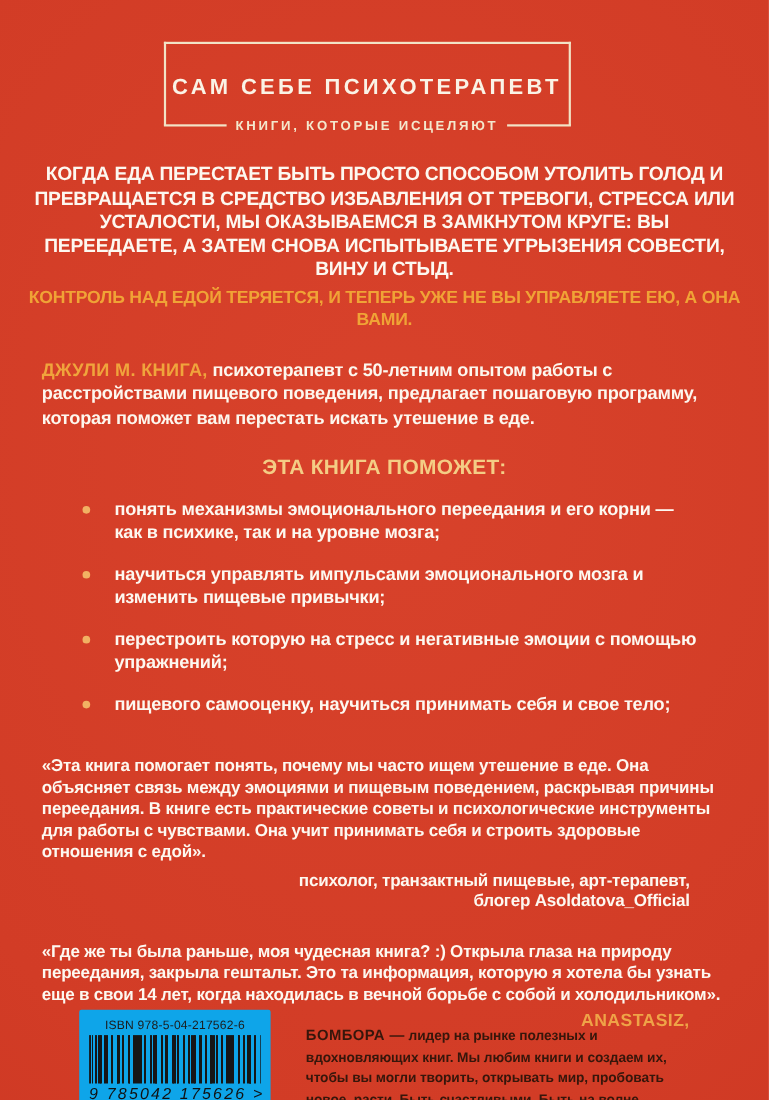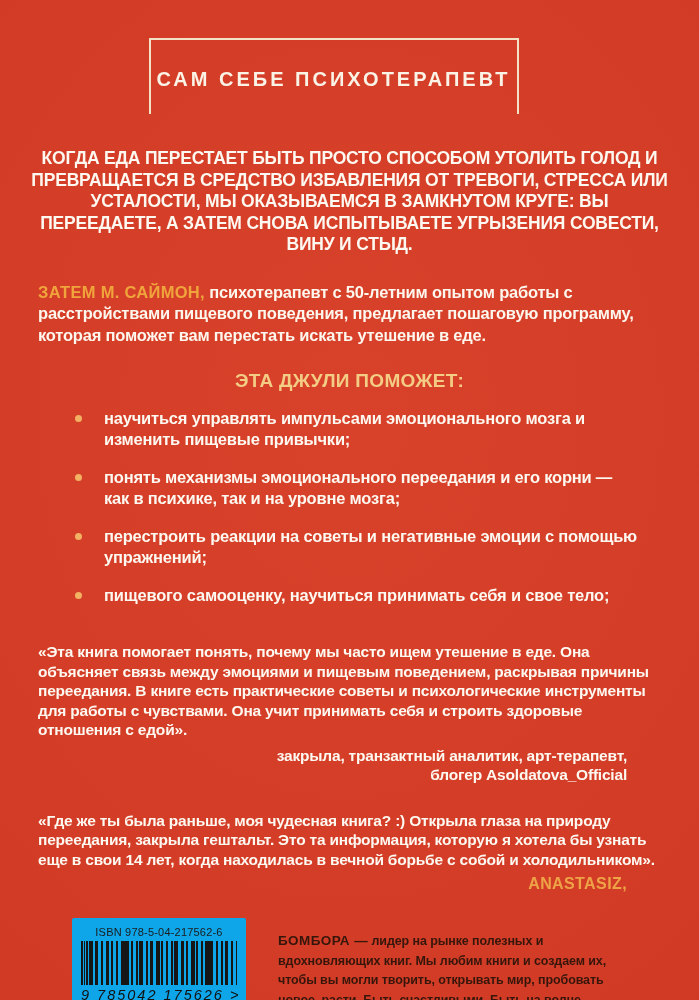--- a/index.html
+++ b/index.html
@@ -125,50 +125,56 @@
   }
   .publisher-desc-lead { font-size: 13.5px; letter-spacing: 0.4px; }
 </style>
 </head>
 <body>
 
 <div class="cover">
 
   <div class="series-box">
     <div class="series-title">САМ СЕБЕ ПСИХОТЕРАПЕВТ</div>
+    <div class="series-tagline-row">
+      <span class="rule"></span>
+      <span class="series-tagline">КНИГИ, КОТОРЫЕ ИСЦЕЛЯЮТ</span>
+      <span class="rule"></span>
+    </div>
   </div>
 
   <div class="intro-text">КОГДА ЕДА ПЕРЕСТАЕТ БЫТЬ ПРОСТО СПОСОБОМ УТОЛИТЬ ГОЛОД И ПРЕВРАЩАЕТСЯ В СРЕДСТВО ИЗБАВЛЕНИЯ ОТ ТРЕВОГИ, СТРЕССА ИЛИ УСТАЛОСТИ, МЫ ОКАЗЫВАЕМСЯ В ЗАМКНУТОМ КРУГЕ: ВЫ ПЕРЕЕДАЕТЕ, А ЗАТЕМ СНОВА ИСПЫТЫВАЕТЕ УГРЫЗЕНИЯ СОВЕСТИ, ВИНУ И СТЫД.</div>
+  <div class="intro-accent">КОНТРОЛЬ НАД ЕДОЙ ТЕРЯЕТСЯ, И ТЕПЕРЬ УЖЕ НЕ ВЫ УПРАВЛЯЕТЕ ЕЮ, А ОНА ВАМИ.</div>
 
-  <div class="author-intro"><span class="author-name">ЗАТЕМ М. САЙМОН,</span><span> психотерапевт с 50-летним опытом работы с расстройствами пищевого поведения, предлагает пошаговую программу, которая поможет вам перестать искать утешение в еде.</span></div>
+  <div class="author-intro"><span class="author-name">ДЖУЛИ М. КНИГА,</span><span> психотерапевт с 50-летним опытом работы с расстройствами пищевого поведения, предлагает пошаговую программу, которая поможет вам перестать искать утешение в еде.</span></div>
 
-  <div class="benefits-heading">ЭТА ДЖУЛИ ПОМОЖЕТ:</div>
+  <div class="benefits-heading">ЭТА КНИГА ПОМОЖЕТ:</div>
   <ul class="benefits-list">
+    <li class="benefit-item">
+      <span class="benefit-dot"></span>
+      <span class="benefit-text">понять механизмы эмоционального переедания и его корни — как в психике, так и на уровне мозга;</span>
+    </li>
     <li class="benefit-item">
       <span class="benefit-dot"></span>
       <span class="benefit-text">научиться управлять импульсами эмоционального мозга и изменить пищевые привычки;</span>
     </li>
     <li class="benefit-item">
       <span class="benefit-dot"></span>
-      <span class="benefit-text">понять механизмы эмоционального переедания и его корни — как в психике, так и на уровне мозга;</span>
-    </li>
-    <li class="benefit-item">
-      <span class="benefit-dot"></span>
-      <span class="benefit-text">перестроить реакции на советы и негативные эмоции с помощью упражнений;</span>
+      <span class="benefit-text">перестроить которую на стресс и негативные эмоции с помощью упражнений;</span>
     </li>
     <li class="benefit-item">
       <span class="benefit-dot"></span>
       <span class="benefit-text">пищевого самооценку, научиться принимать себя и свое тело;</span>
     </li>
   </ul>
 
   <div class="review-block-1">
     <div class="review-quote">«Эта книга помогает понять, почему мы часто ищем утешение в еде. Она объясняет связь между эмоциями и пищевым поведением, раскрывая причины переедания. В книге есть практические советы и психологические инструменты для работы с чувствами. Она учит принимать себя и строить здоровые отношения с едой».</div>
     <div class="review-attribution">
-      <div class="review-author-role">закрыла, транзактный аналитик, арт-терапевт,
+      <div class="review-author-role">психолог, транзактный пищевые, арт-терапевт,
 блогер Asoldatova_Official</div>
     </div>
   </div>
 
   <div class="review-block-2">
     <div class="review-quote">«Где же ты была раньше, моя чудесная книга? :) Открыла глаза на природу переедания, закрыла гештальт. Это та информация, которую я хотела бы узнать еще в свои 14 лет, когда находилась в вечной борьбе с собой и холодильником».</div>
     <div class="review-attribution">
       <div class="review-author-name">ANASTASIZ,</div>
 
     </div>

